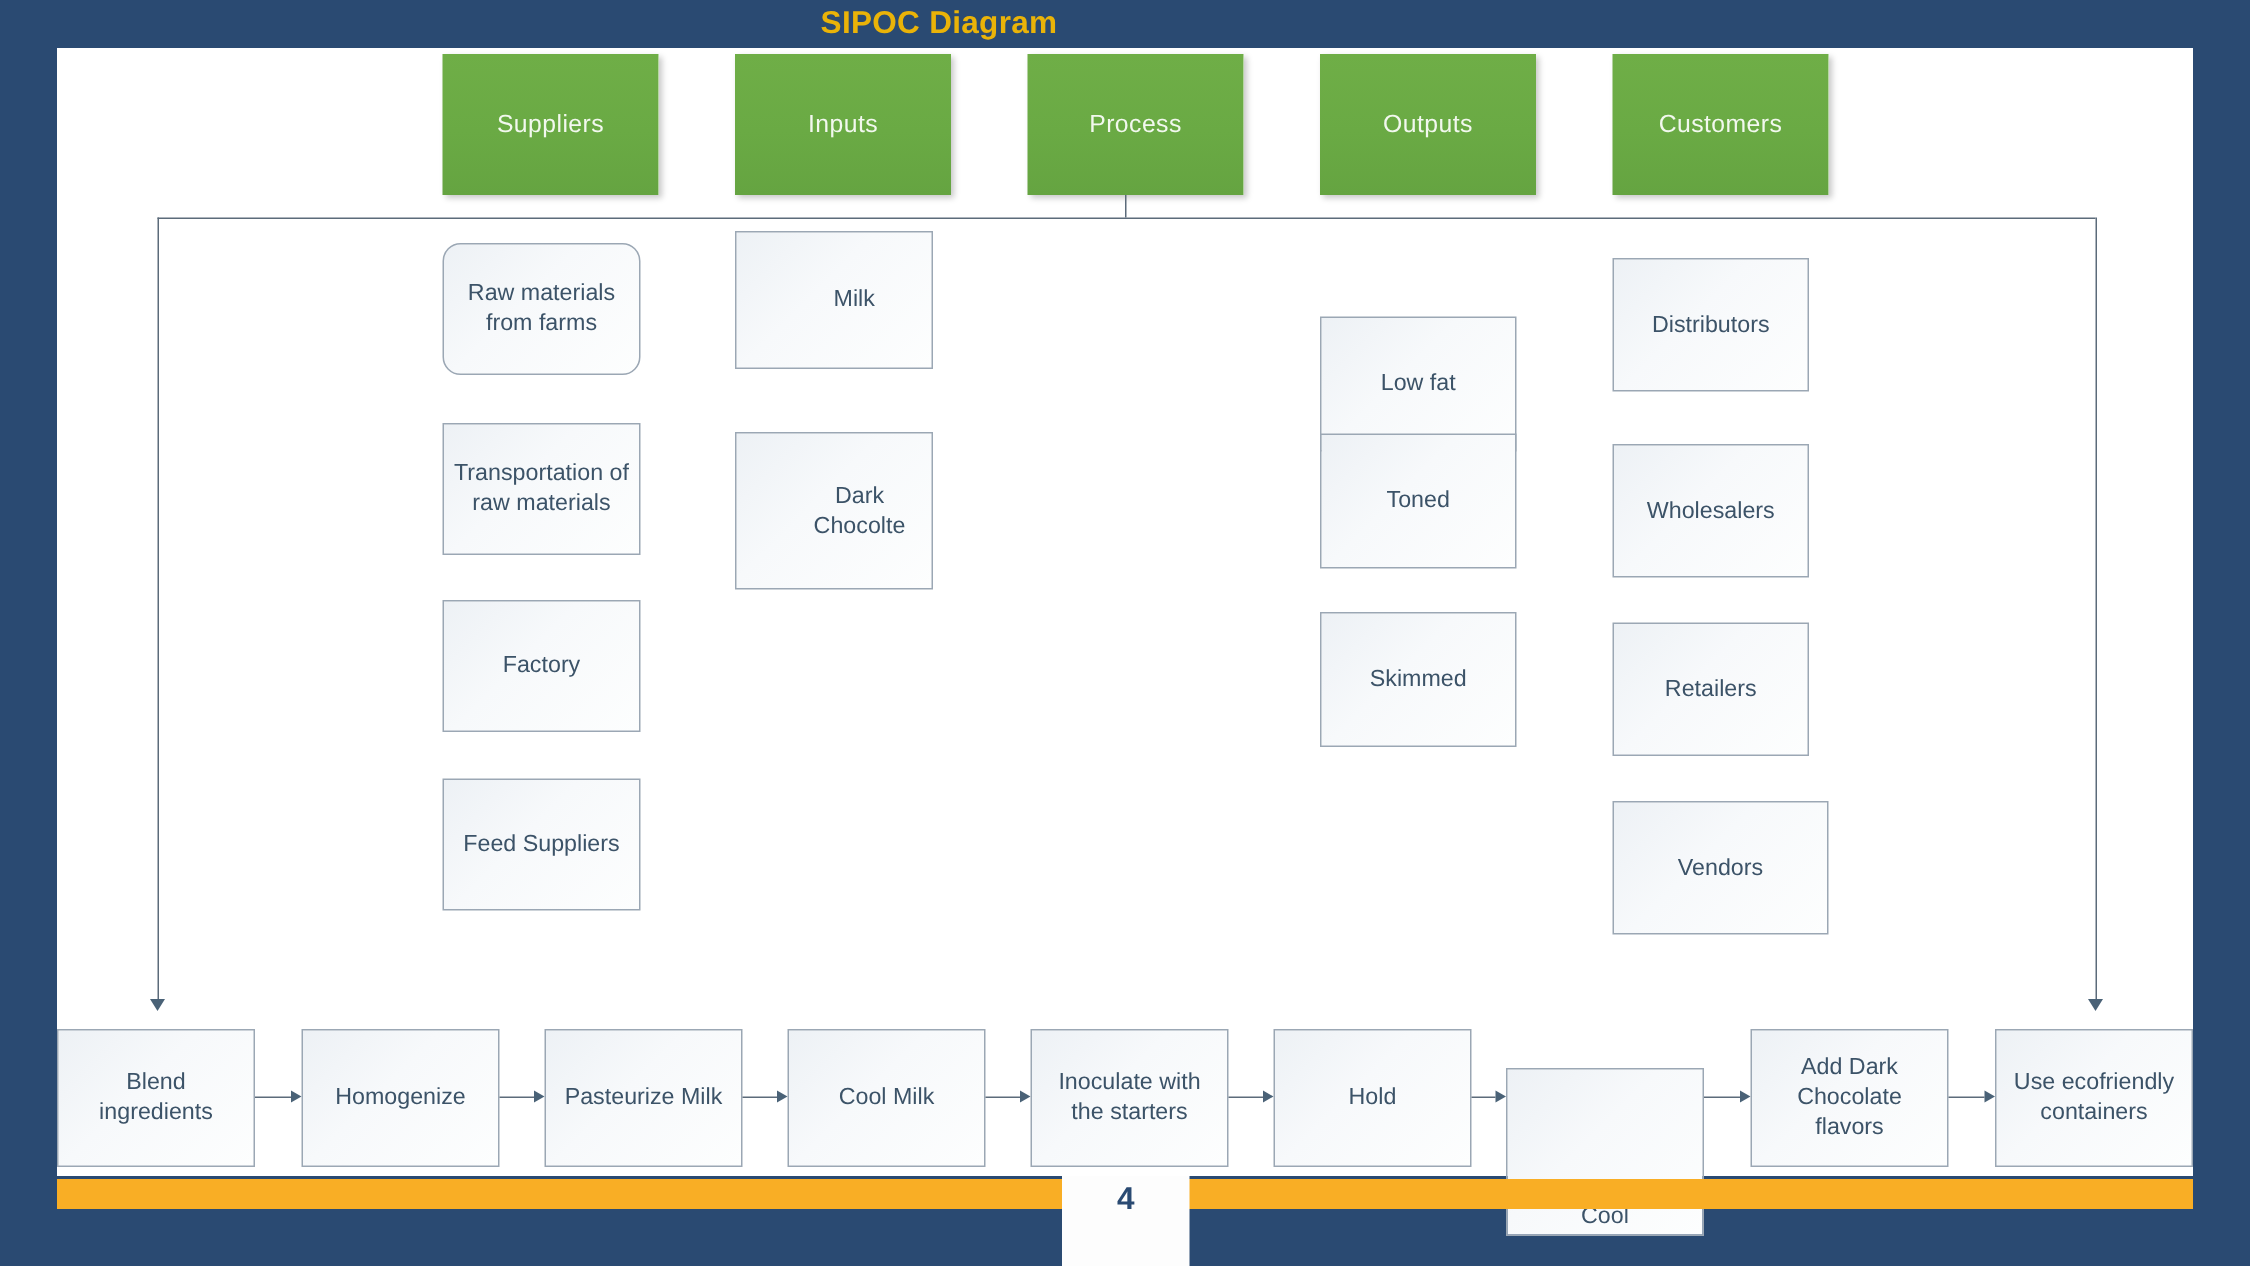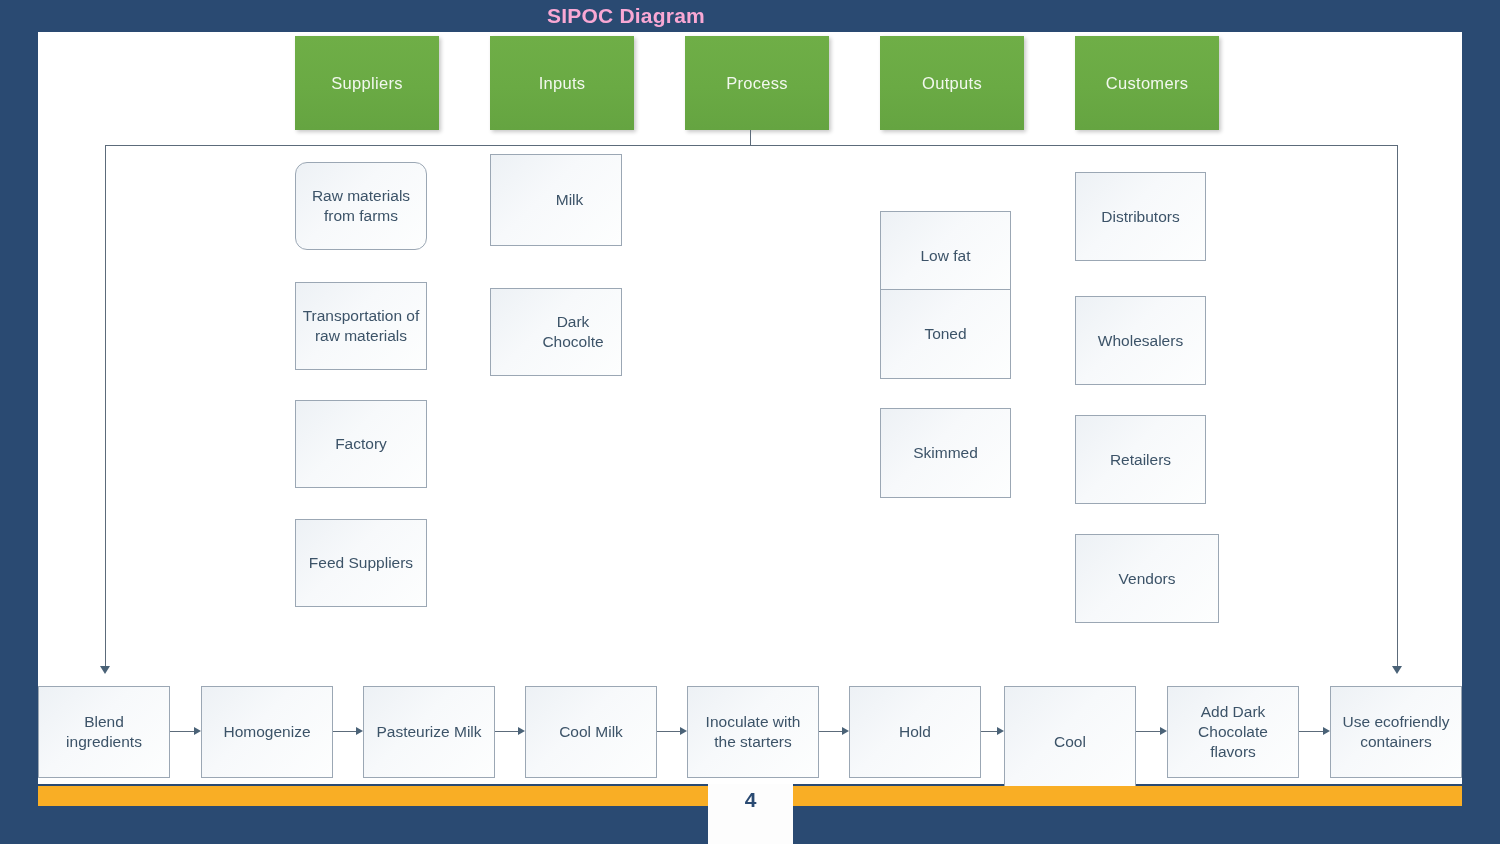--- a/index.html
+++ b/index.html
@@ -8,21 +8,21 @@
     width:1500px; height:844px;
     overflow:hidden;
     font-family:"Liberation Sans", sans-serif;
   }
   body { background:#2A4A72; position:relative; }
 
   
   .slide-title{
     position:absolute; top:0; left:0; width:1252px; height:32px;
     display:flex; align-items:center; justify-content:center;
-    color:#f9a8d4; font-size:21px; font-weight:bold;
+    color:#eab308; font-size:21px; font-weight:bold;
     letter-spacing:.2px;
   }
 
   
   .canvas{
     position:absolute; left:38px; top:32px;
     width:1424px; height:752px;
     background:#FFFFFF;
   }
 
@@ -124,21 +124,21 @@
   <div class="card" style="left:257px; top:368px; width:132px; height:88px;">
       <span>Factory</span>
     </div>
   <div class="card" style="left:257px; top:487px; width:132px; height:88px;">
       <span>Feed Suppliers</span>
     </div>
 
   <div class="card" style="left:452px; top:122px; width:132px; height:92px;padding-left:33px;">
       <span>Milk</span>
     </div>
-  <div class="card" style="left:452px; top:256px; width:132px; height:88px;padding-left:40px;">
+  <div class="card" style="left:452px; top:256px; width:132px; height:105px;padding-left:40px;">
       <span>Dark Chocolte</span>
     </div>
 
   <div class="card" style="left:842px; top:139px; width:131px; height:90px;margin-top:40px;">
       <span>Low fat</span>
     </div>
   <div class="card" style="left:842px; top:257px; width:131px; height:90px;">
       <span>Toned</span>
     </div>
   <div class="card" style="left:842px; top:376px; width:131px; height:90px;">
@@ -169,21 +169,21 @@
     </div>
   <div class="card proc" style="left:487px;  top:654px; width:132px; height:92px;">
       <span>Cool Milk</span>
     </div>
   <div class="card proc" style="left:649px;  top:654px; width:132px; height:92px;">
       <span>Inoculate with the starters</span>
     </div>
   <div class="card proc" style="left:811px;  top:654px; width:132px; height:92px;">
       <span>Hold</span>
     </div>
-  <div class="card proc" style="left:966px;  top:654px; width:132px; height:112px;">
+  <div class="card proc" style="left:966px;  top:680px; width:132px; height:112px;align-items:flex-end;">
       <span>Cool</span>
     </div>
   <div class="card proc" style="left:1129px; top:654px; width:132px; height:92px;">
       <span>Add Dark Chocolate flavors</span>
     </div>
   <div class="card proc" style="left:1292px; top:654px; width:132px; height:92px;">
       <span>Use ecofriendly containers</span>
     </div>
 
   <div class="conn-h" style="left:132px;  top:699px; width:24px;"></div>

